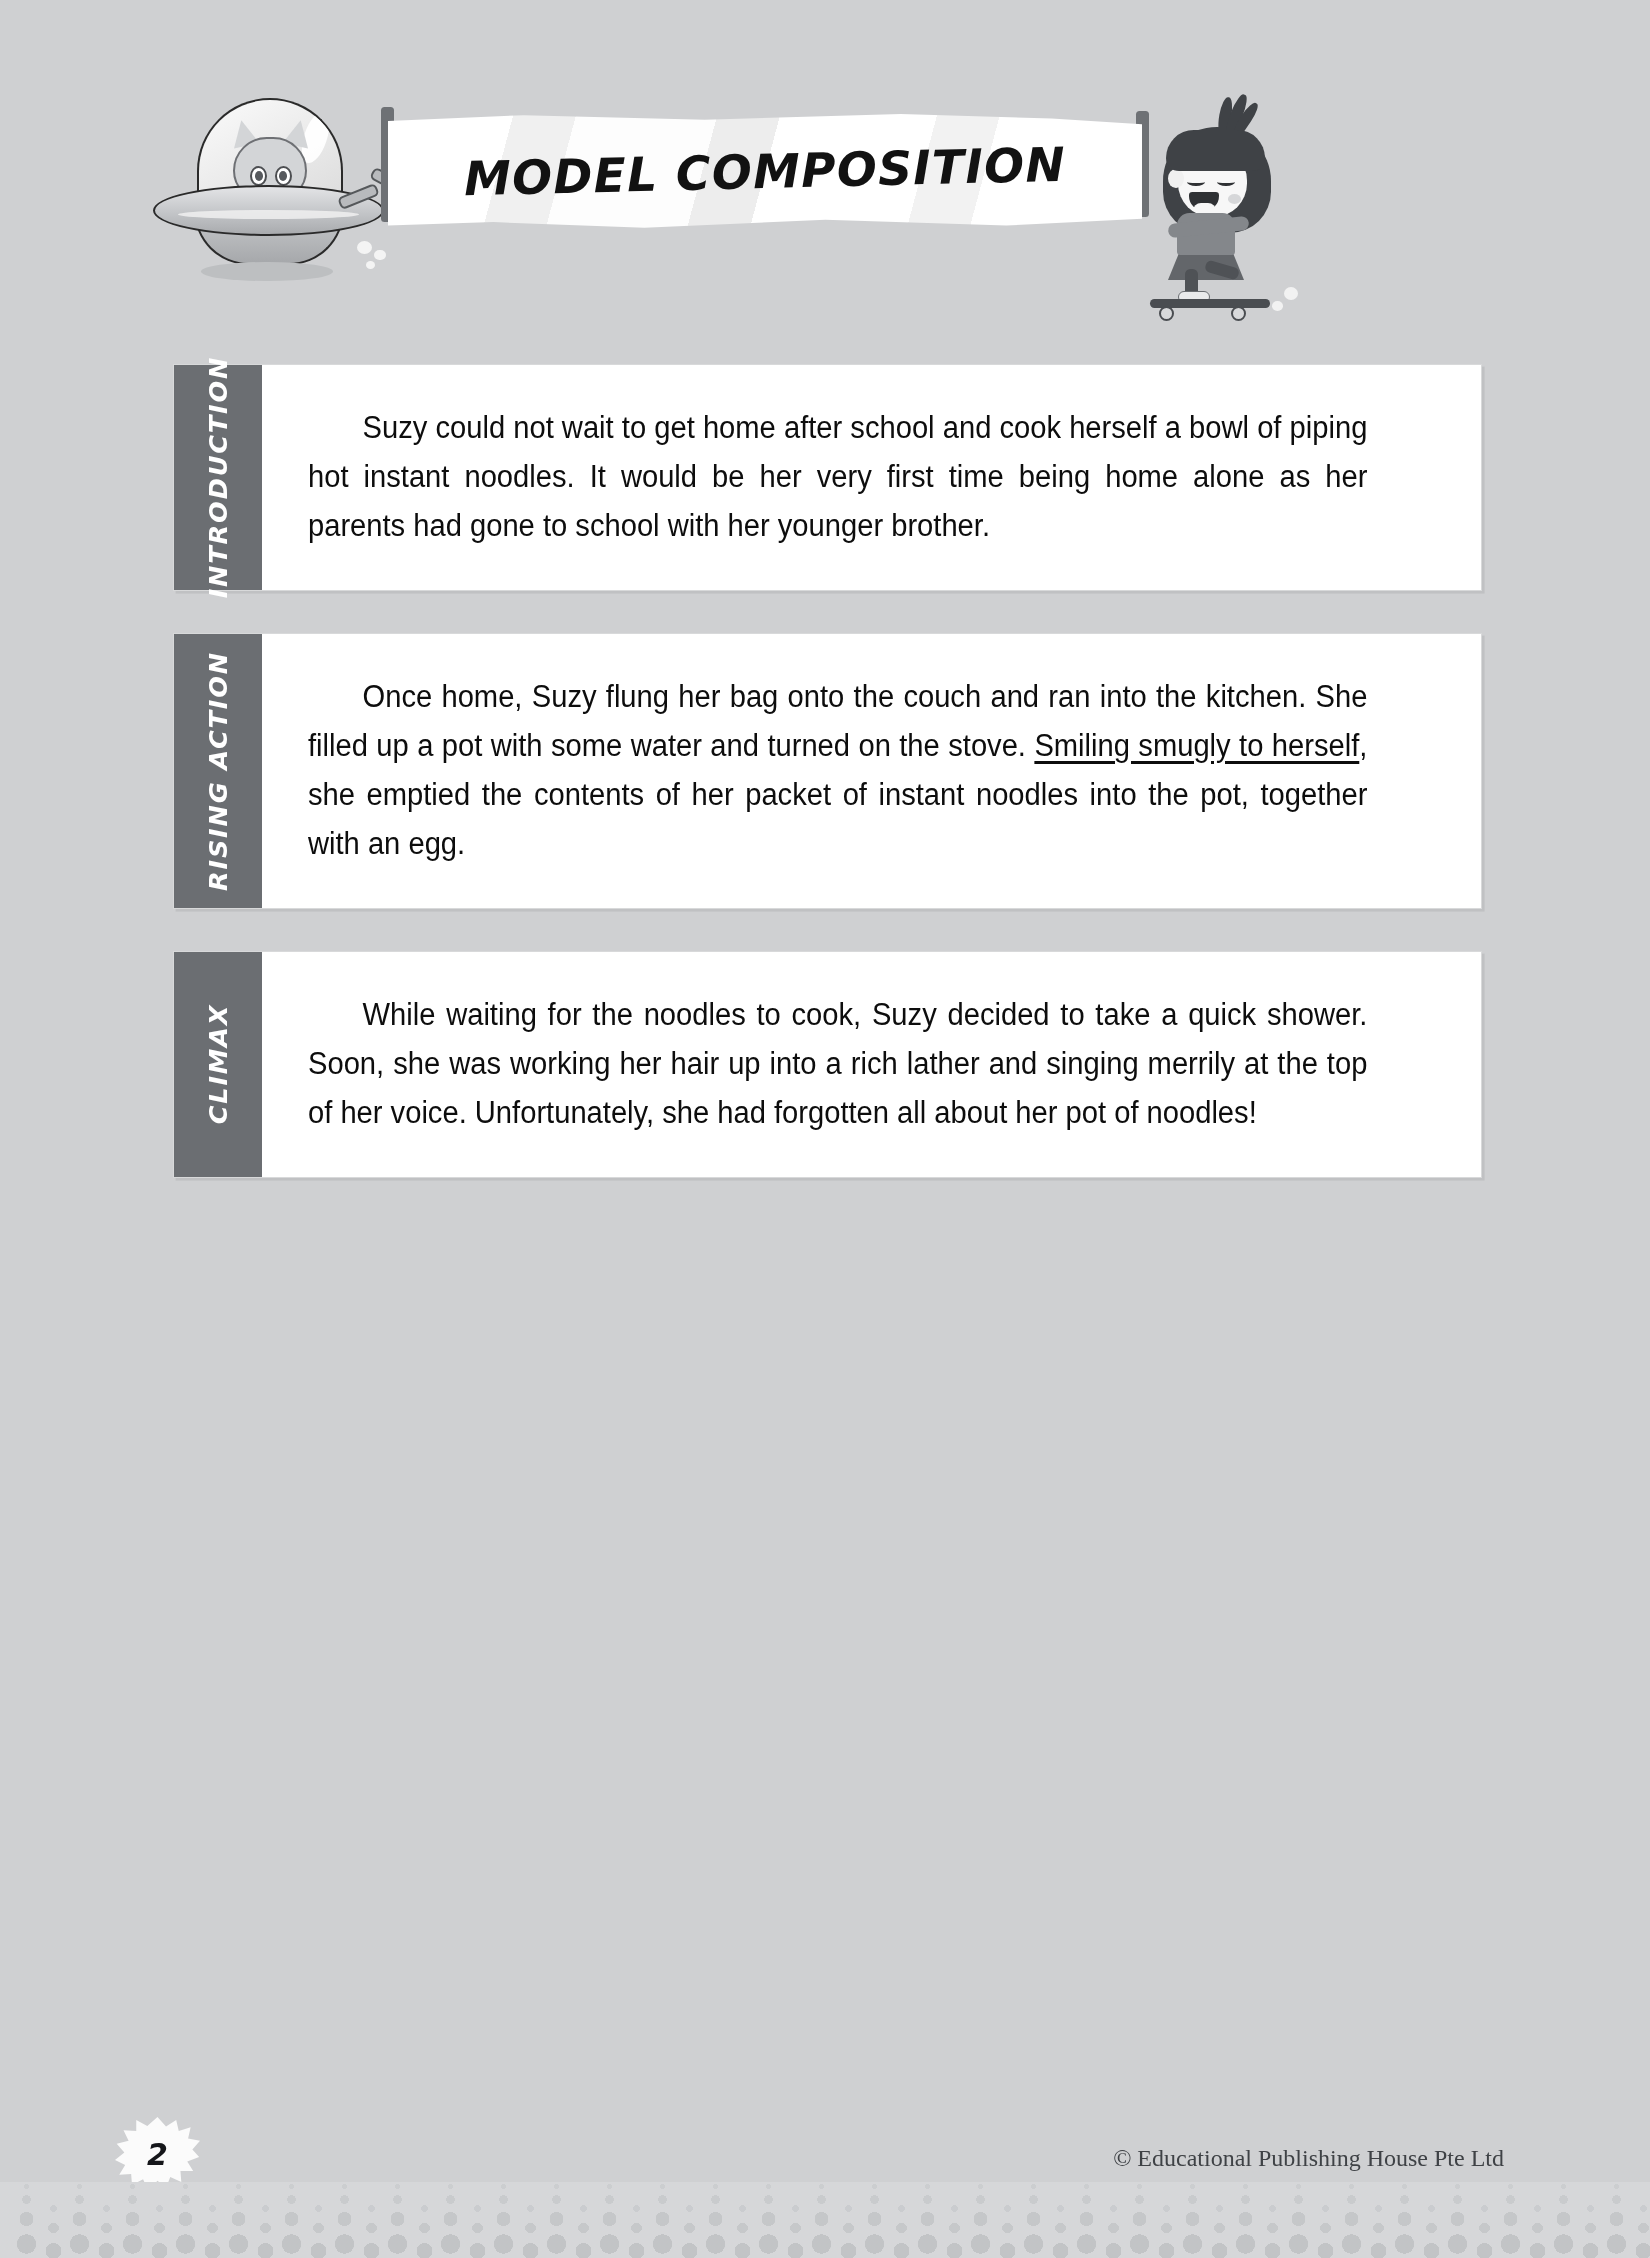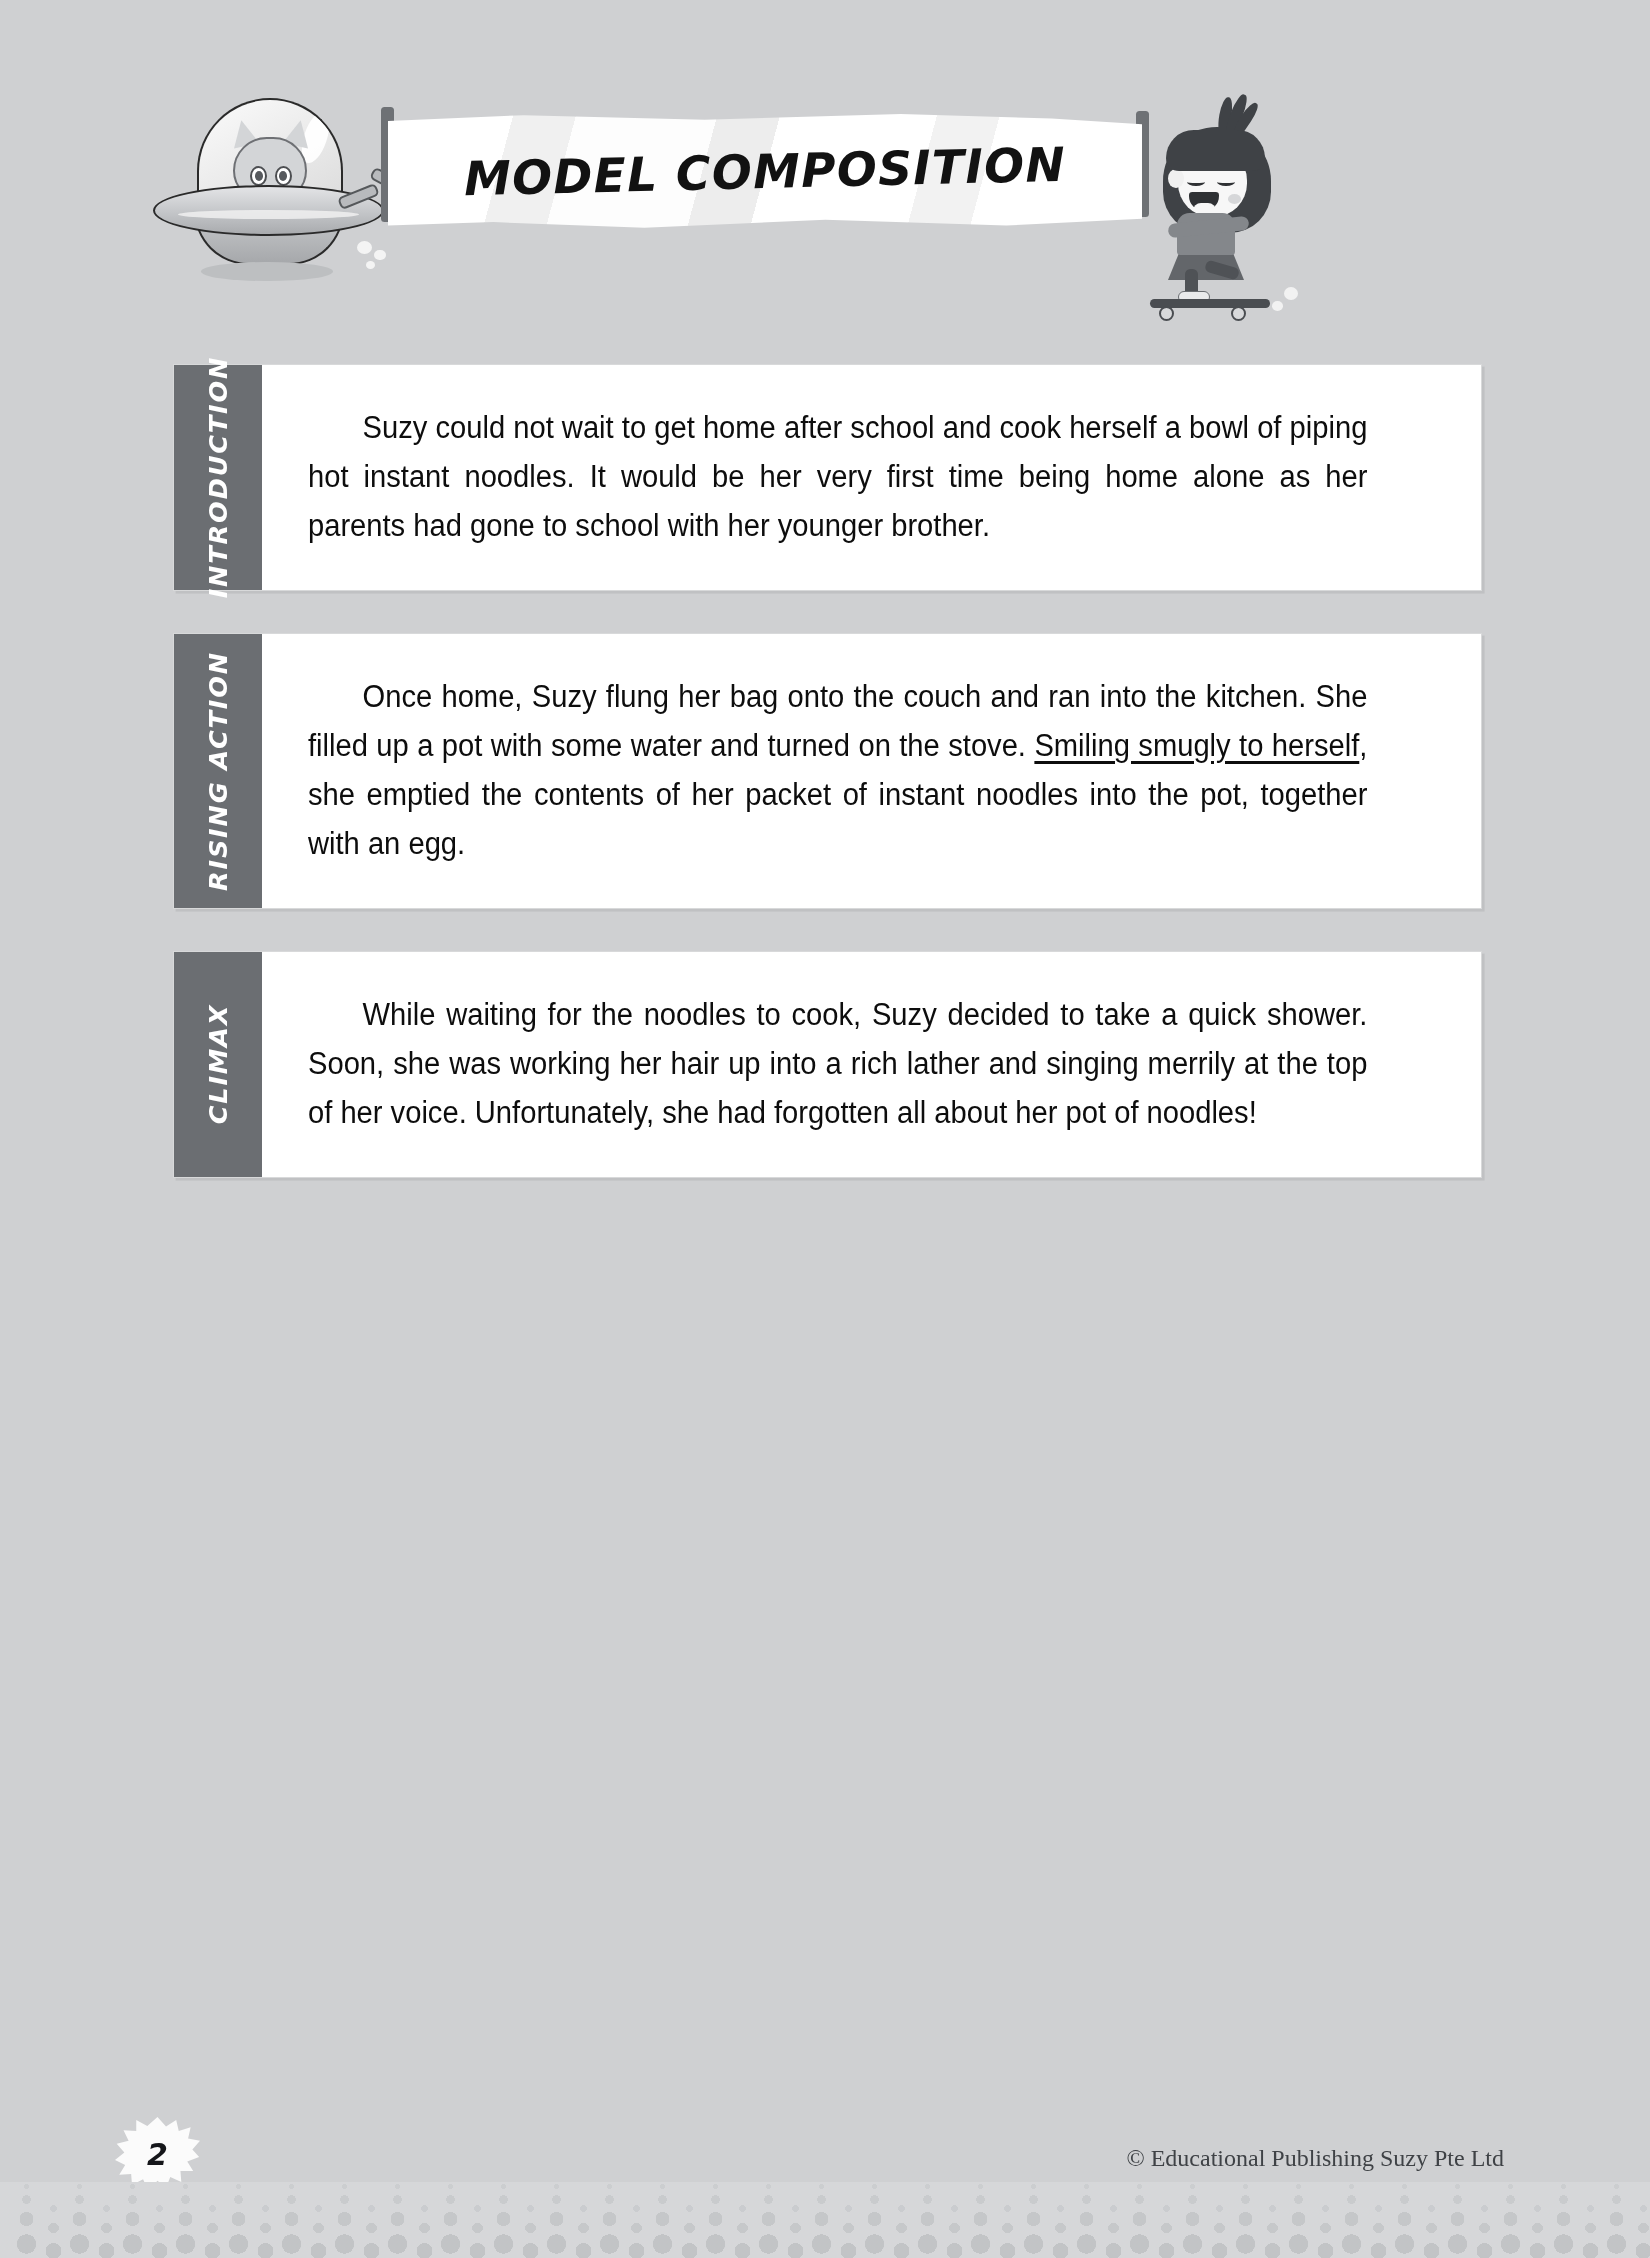--- a/index.html
+++ b/index.html
@@ -584,17 +584,17 @@
     </div>
   </div>
 
 </div>
 
 <div class="page-badge">
   <div class="page-star"></div>
   <div class="page-num">2</div>
 </div>
 
-<div class="copyright">© Educational Publishing Suzy Pte Ltd</div>
+<div class="copyright">© Educational Publishing House Pte Ltd</div>
 
 <div class="dot-band"></div>
 <div class="dot-band-2"></div>
 
 
 </body></html>

